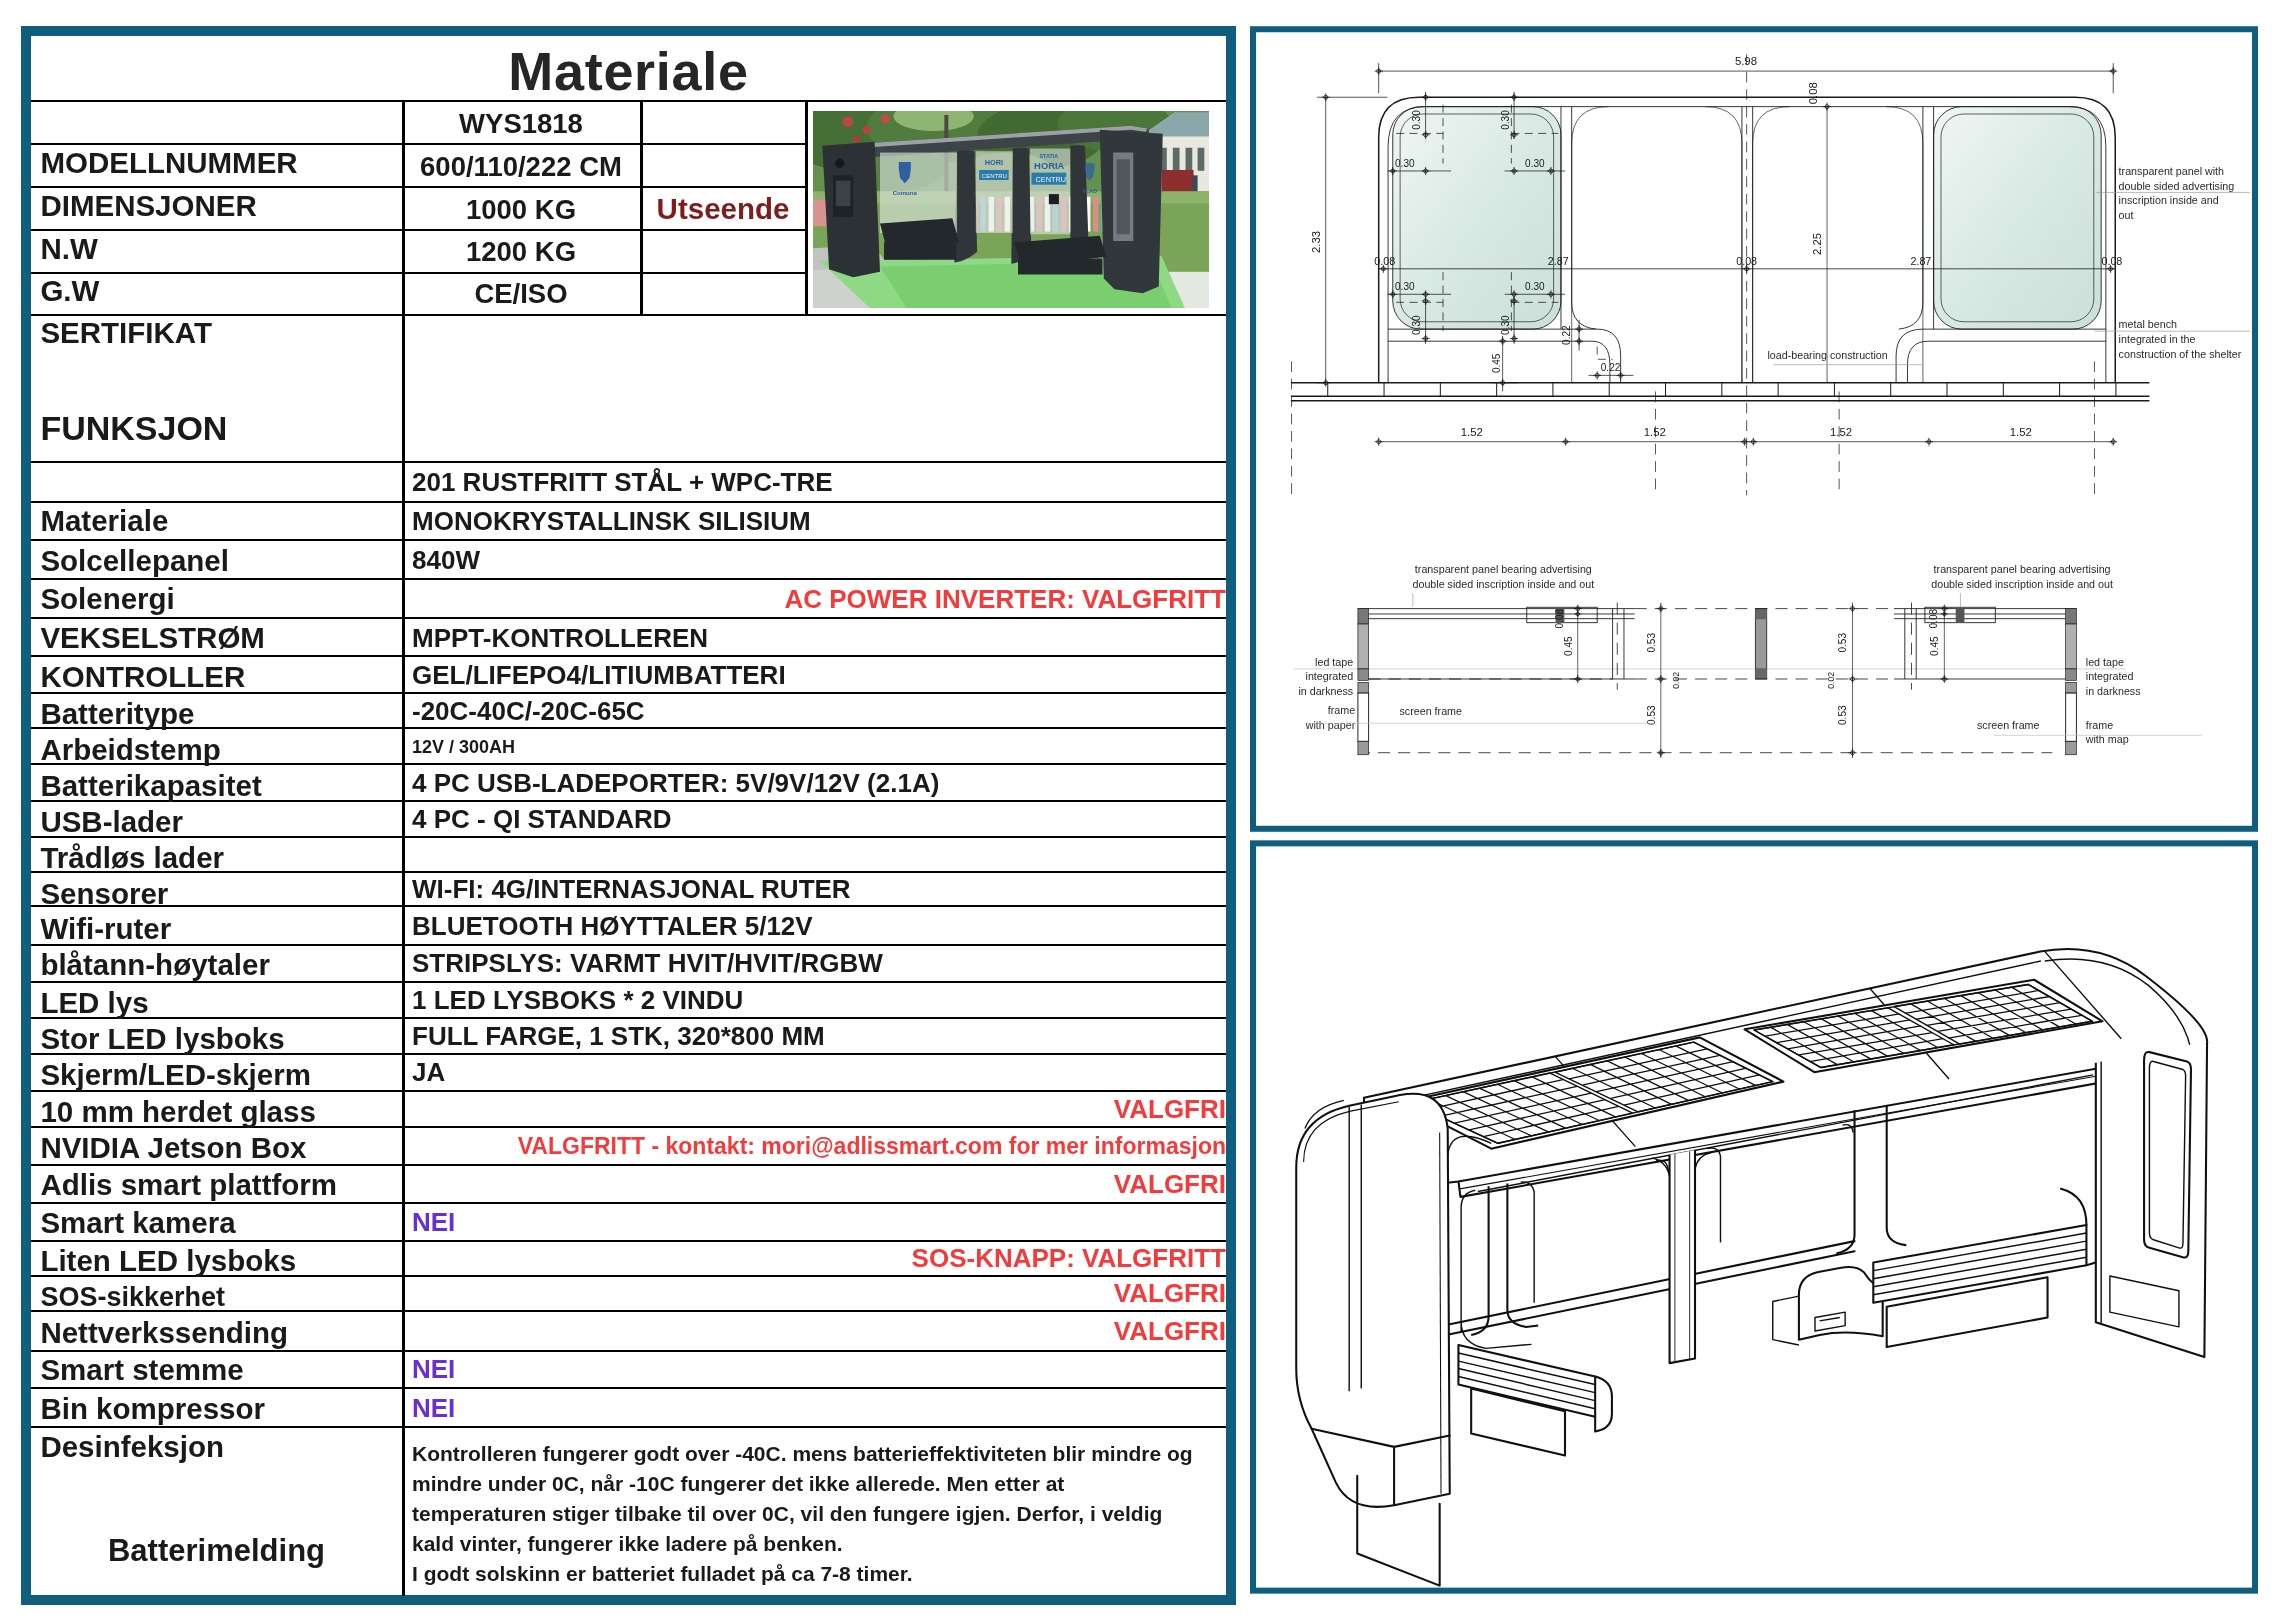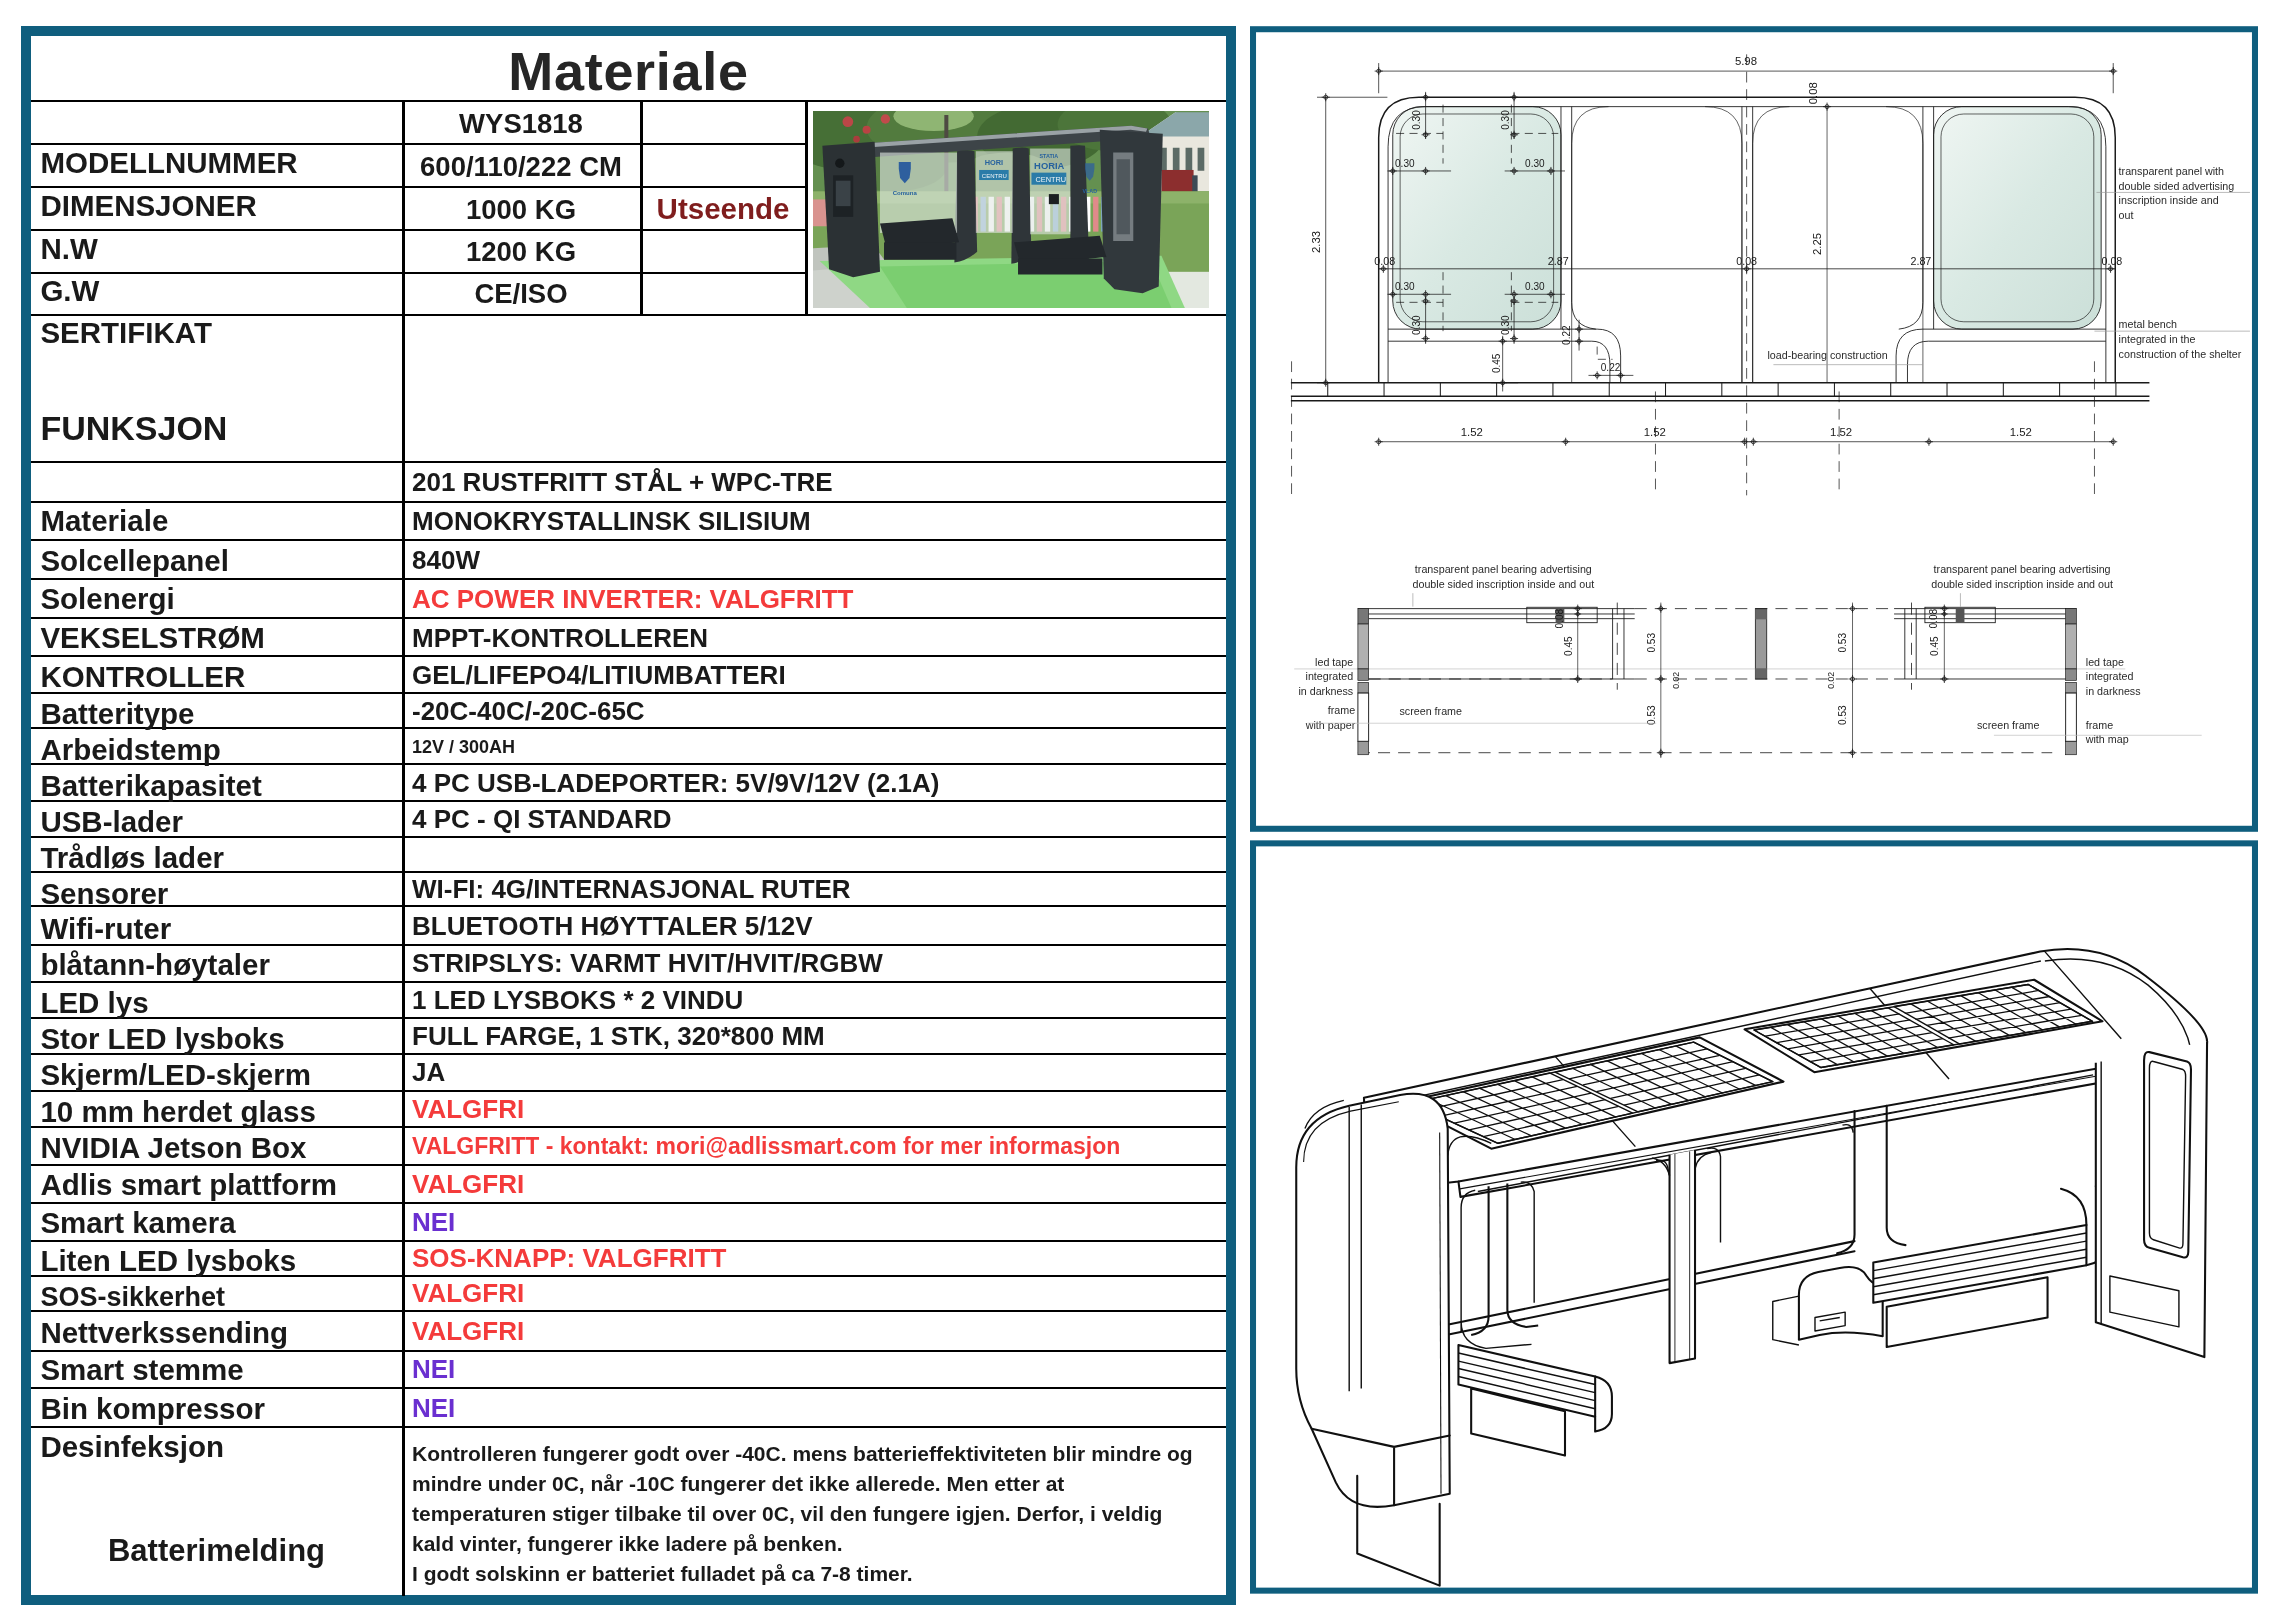--- a/index.html
+++ b/index.html
@@ -6,21 +6,21 @@
 .panel{position:absolute;box-sizing:border-box;background:#fff;}
 #leftpanel{left:21px;top:25.5px;width:1215px;height:1579px;border:10px solid #0f5e7e;}
 #leftpanel .in{position:absolute;left:0;top:0;width:1195px;height:1559px;}
 .hl{position:absolute;left:0;width:1195px;height:2.7px;background:#000;}
 .vl{position:absolute;width:2.7px;background:#000;}
 .title{position:absolute;left:0;top:0;width:1195px;height:66px;line-height:70px;
 text-align:center;font-weight:bold;font-size:54px;color:#262626;letter-spacing:0.7px;}
 .lab{position:absolute;left:9.4px;width:355px;font-weight:bold;color:#1a1a1a;white-space:nowrap;margin-top:39px;}
 .val{position:absolute;left:381px;width:814px;font-weight:bold;color:#1a1a1a;white-space:nowrap;}
 .cval{position:absolute;left:371px;width:238px;text-align:center;font-weight:bold;color:#1a1a1a;white-space:nowrap;}
-.red{color:#f43b3b;}
+.red{color:#f43b3b;text-align:right;}
 .pur{color:#6a2fd0;}
 .uts{position:absolute;left:609px;width:166px;text-align:center;font-weight:bold;font-size:29.5px;color:#7f1d1d;}
 .fntext{position:absolute;left:381px;top:287px;width:818px;font-weight:bold;font-size:29px;line-height:43px;color:#1a1a1a;}
 .btext{position:absolute;left:381px;top:1403px;width:814px;font-weight:bold;font-size:21px;line-height:30px;color:#1a1a1a;}
 </style></head>
 <body>
 
 <div class="panel" id="leftpanel">
     <div class="in">
 

